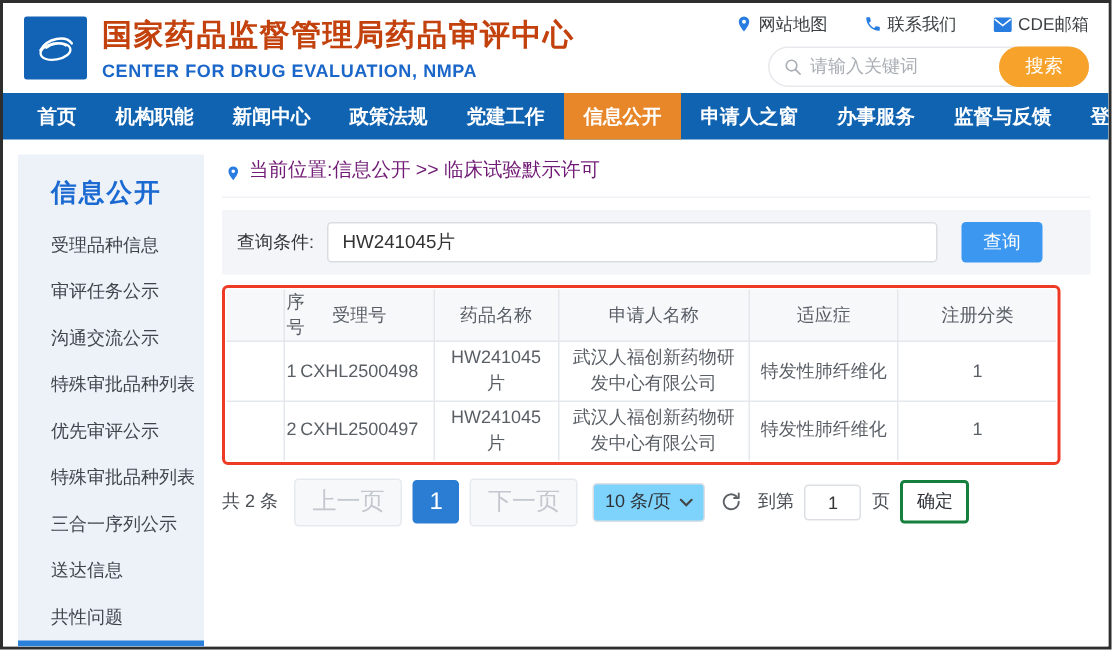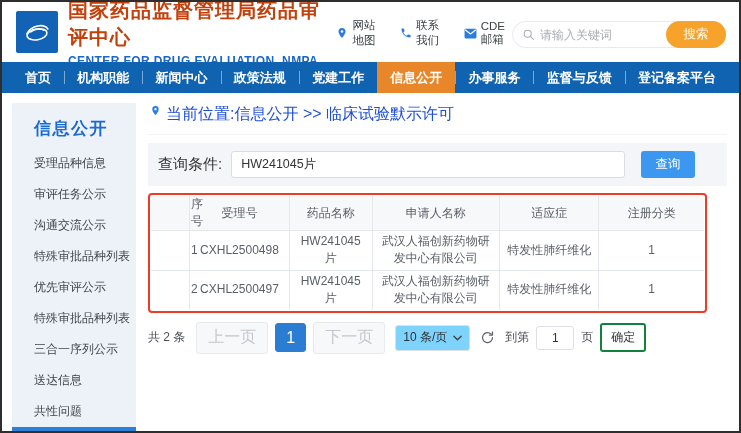--- a/index.html
+++ b/index.html
@@ -8,21 +8,21 @@
     font-family:"Liberation Sans","DejaVu Sans",sans-serif;
     background:#fff; border:2px solid #2e2e2e; overflow:hidden; position:relative;
   }
   .page { width:737px; height:429px; display:flex; flex-direction:column; background:#fff; }
 
   
   .header { height:60px; display:flex; align-items:center; padding:0 13px 0 14px; background:#fff; flex-shrink:0; }
   .logo { width:42px; height:42px; background:var(--brand_blue,#1263b5); border-radius:2px; display:flex; align-items:center; justify-content:center; margin-right:10px; flex-shrink:0; }
   .title-cn { font-size:20px; font-weight:bold; color:#c2410c; letter-spacing:1px; }
   .title-en { font-size:12px; font-weight:bold; color:#1b66c9; letter-spacing:.4px; margin-top:3px; }
-  .header-right { margin-left:auto; display:flex; flex-direction:row; gap:7px; padding-top:2px; }
+  .header-right { margin-left:auto; display:flex; flex-direction:column; gap:7px; padding-top:2px; }
   .top-links { display:flex; justify-content:flex-end; gap:24px; }
   .top-link { display:flex; align-items:center; gap:4px; font-size:11.5px; color:#3c4043; cursor:pointer; }
   .search-bar { display:flex; align-items:center; width:214px; height:27px; border:1px solid #e7e9ec; border-radius:14px; background:#fff; padding-left:9px; align-self:flex-end; }
   .search-bar input { border:none; outline:none; flex:1; font-size:12px; color:#666; min-width:0; background:transparent; font-family:inherit; }
   .search-bar input::placeholder { color:#a9aeb5; }
   .search-btn { height:27px; width:60px; margin:-1px -1px -1px 4px; border:none; border-radius:14px; background:var(--search_orange,#f7a32b); color:#fff; font-size:12.5px; cursor:pointer; font-family:inherit; }
 
   
   .nav { height:31px; background:var(--nav_blue,#0f63b0); display:flex; align-items:stretch; padding:0 10px; justify-content:space-between; flex-shrink:0; }
   .nav-item { display:flex; align-items:center; padding:0 13px; color:#fff; font-size:13px; font-weight:bold; cursor:pointer; white-space:nowrap; }
@@ -30,23 +30,23 @@
   .nav-sep { width:1px; height:13px; background:rgba(255,255,255,.45); align-self:center; }
 
   
   .content { flex:1; display:flex; padding:10px 12px 0 10px; gap:12px; min-height:0; }
   .sidebar { width:124px; background:var(--sidebar_bg,#edf1f8); flex-shrink:0; display:flex; flex-direction:column; overflow:hidden; }
   .sidebar-title { color:#1b6ad2; font-size:17px; font-weight:bold; padding:14px 0 8px 22px; letter-spacing:1.5px; }
   .side-item { font-size:12px; color:#40454c; padding:7px 4px 7px 22px; cursor:pointer; white-space:nowrap; }
   .side-item.active { background:var(--sidebar_active_blue,#2b80d9); color:#fff; margin-top:auto; padding:8px 4px 8px 22px; }
 
   .main { flex:1; min-width:0; display:flex; flex-direction:column; }
-  .breadcrumb { display:flex; align-items:flex-start; gap:5px; font-size:16px; color:#1d4ed8; padding:1px 0 9px 2px; border-bottom:1px solid #f0f2f5; }
+  .breadcrumb { display:flex; align-items:flex-end; gap:5px; font-size:13px; color:#701a75; padding:1px 0 9px 2px; border-bottom:1px solid #f0f2f5; }
   .query-bar { background:#f3f5f8; padding:8px 10px; display:flex; align-items:center; margin-top:8px; }
-  .query-label { font-size:15px; color:#333; margin-right:9px; white-space:nowrap; }
+  .query-label { font-size:12px; color:#333; margin-right:9px; white-space:nowrap; }
   .query-input { flex:1; height:27px; border:1px solid #d9dde2; border-radius:3px; padding:0 9px; font-size:12.5px; color:#333; background:#fff; outline:none; min-width:0; font-family:inherit; }
   .query-btn { width:54px; height:27px; margin-left:16px; margin-right:22px; background:var(--query_button_blue,#3b97ef); border:none; border-radius:3px; color:#fff; font-size:12.5px; cursor:pointer; font-family:inherit; }
 
   .table-box { border:2px solid var(--highlight_red,#ee3b26); border-radius:4px; margin:7px 20px 0 0; background:#fff; padding:1px; }
   table { width:100%; border-collapse:collapse; font-size:12px; color:#5a5f66; table-layout:fixed; }
   th { background:#f7f8fa; font-weight:normal; color:#585e66; border:1px solid #e4e7eb; height:26px; }
   td { border:1px solid #e4e7eb; text-align:center; height:37px; padding:2px 6px; line-height:1.45; }
   tr > :first-child { border-left:none;padding-left:40px; } tr > :last-child { border-right:none; }
   thead tr > * { border-top:none; } tbody tr:last-child > * { border-bottom:none; }
 
@@ -124,20 +124,21 @@
     <span class="nav-item">首页</span>
       <span class="nav-sep"></span>
     <span class="nav-item">机构职能</span>
       <span class="nav-sep"></span>
     <span class="nav-item">新闻中心</span>
       <span class="nav-sep"></span>
     <span class="nav-item">政策法规</span>
       <span class="nav-sep"></span>
     <span class="nav-item">党建工作</span>
     <span class="nav-item active">信息公开</span>
+    <span class="nav-item">申请人之窗</span>
       <span class="nav-sep"></span>
     <span class="nav-item">办事服务</span>
       <span class="nav-sep"></span>
     <span class="nav-item">监督与反馈</span>
       <span class="nav-sep"></span>
     <span class="nav-item">登记备案平台</span>
   </div>
 
   <div class="content">
 

